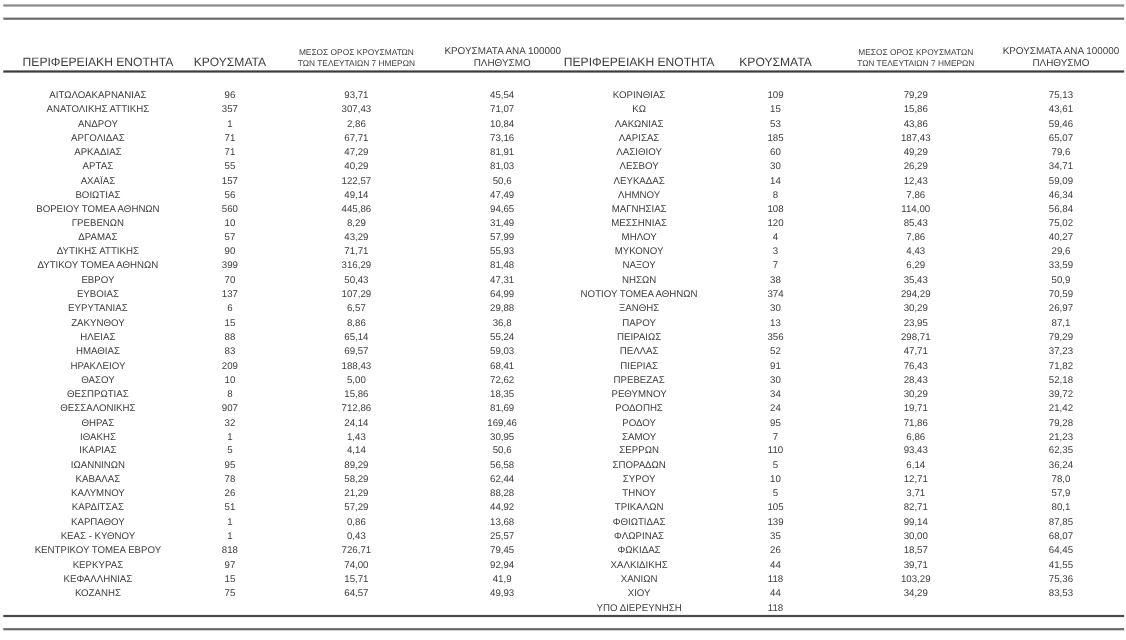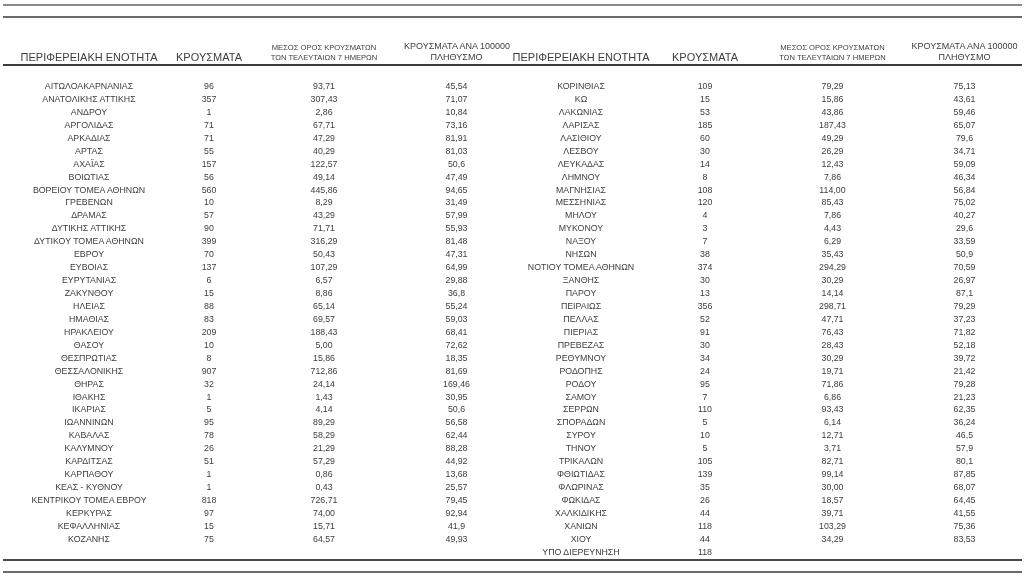--- a/index.html
+++ b/index.html
@@ -402,21 +402,21 @@
             </div>
             <div class="hgrid hgrid-right trow">
               <div class="tcell">ΞΑΝΘΗΣ</div>
               <div class="tcell">30</div>
               <div class="tcell">30,29</div>
               <div class="tcell">26,97</div>
             </div>
             <div class="hgrid hgrid-right trow">
               <div class="tcell">ΠΑΡΟΥ</div>
               <div class="tcell">13</div>
-              <div class="tcell">14,14</div>
+              <div class="tcell">23,95</div>
               <div class="tcell">87,1</div>
             </div>
             <div class="hgrid hgrid-right trow">
               <div class="tcell">ΠΕΙΡΑΙΩΣ</div>
               <div class="tcell">356</div>
               <div class="tcell">298,71</div>
               <div class="tcell">79,29</div>
             </div>
             <div class="hgrid hgrid-right trow">
               <div class="tcell">ΠΕΛΛΑΣ</div>
@@ -469,21 +469,21 @@
             <div class="hgrid hgrid-right trow">
               <div class="tcell">ΣΠΟΡΑΔΩΝ</div>
               <div class="tcell">5</div>
               <div class="tcell">6,14</div>
               <div class="tcell">36,24</div>
             </div>
             <div class="hgrid hgrid-right trow">
               <div class="tcell">ΣΥΡΟΥ</div>
               <div class="tcell">10</div>
               <div class="tcell">12,71</div>
-              <div class="tcell">46,5</div>
+              <div class="tcell">78,0</div>
             </div>
             <div class="hgrid hgrid-right trow">
               <div class="tcell">ΤΗΝΟΥ</div>
               <div class="tcell">5</div>
               <div class="tcell">3,71</div>
               <div class="tcell">57,9</div>
             </div>
             <div class="hgrid hgrid-right trow">
               <div class="tcell">ΤΡΙΚΑΛΩΝ</div>
               <div class="tcell">105</div>

